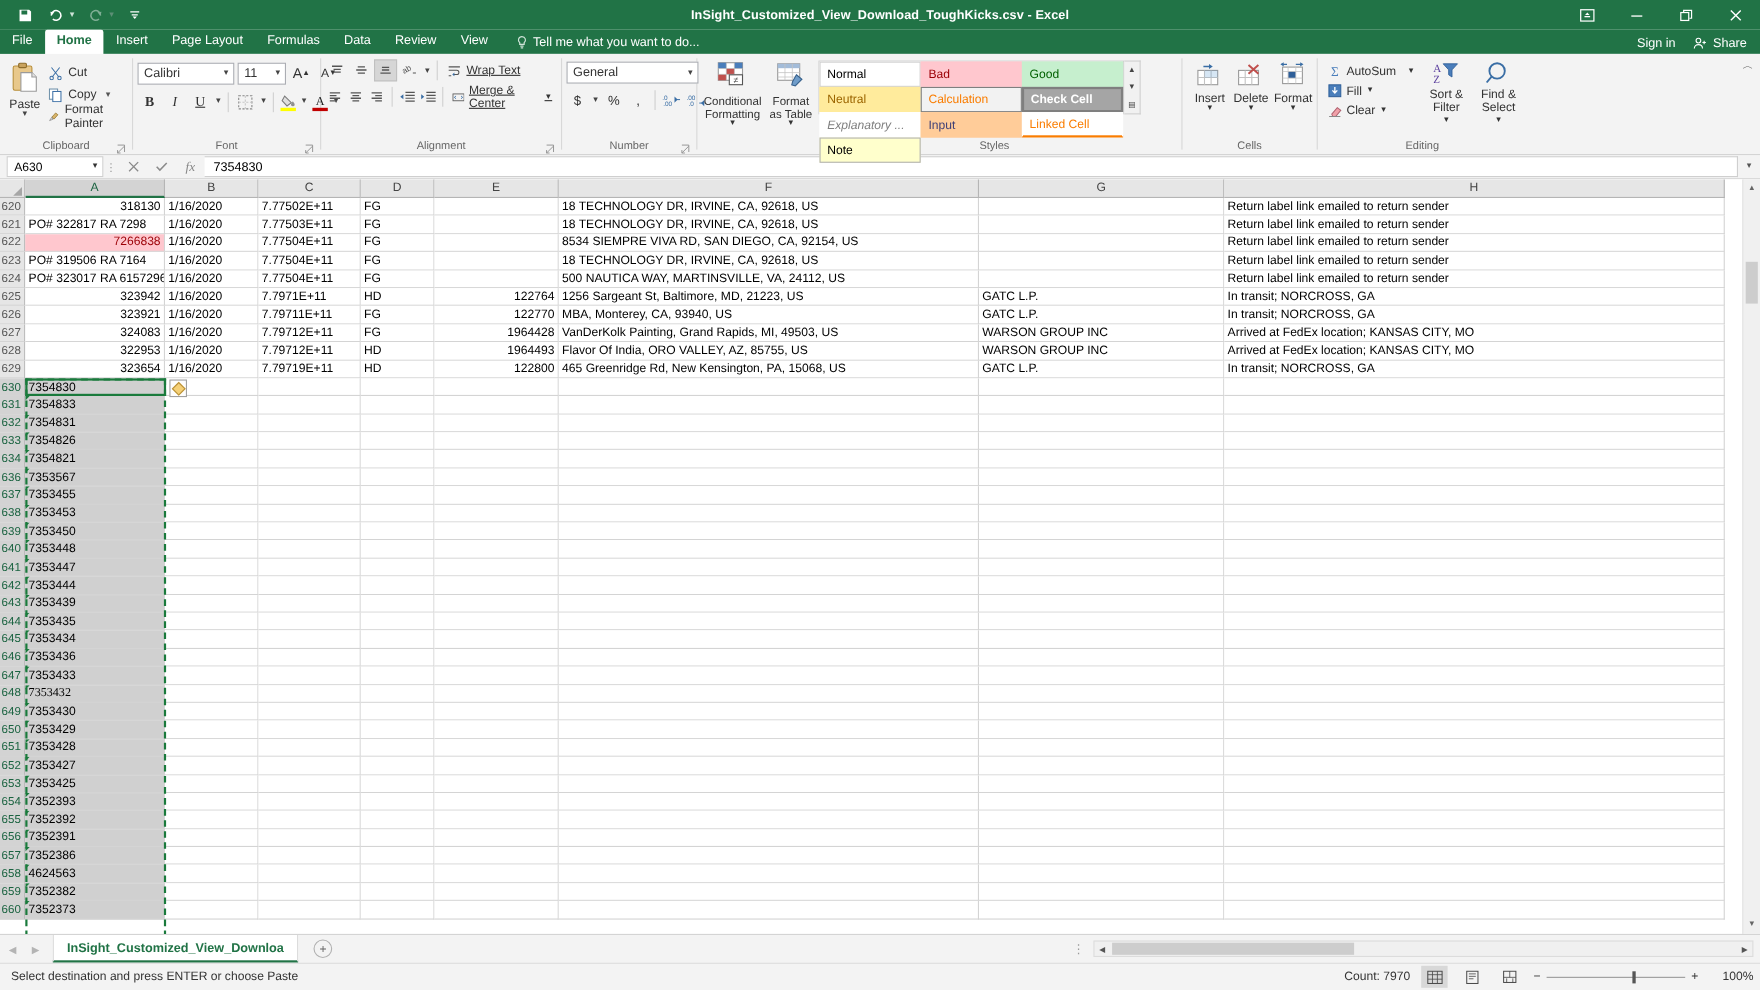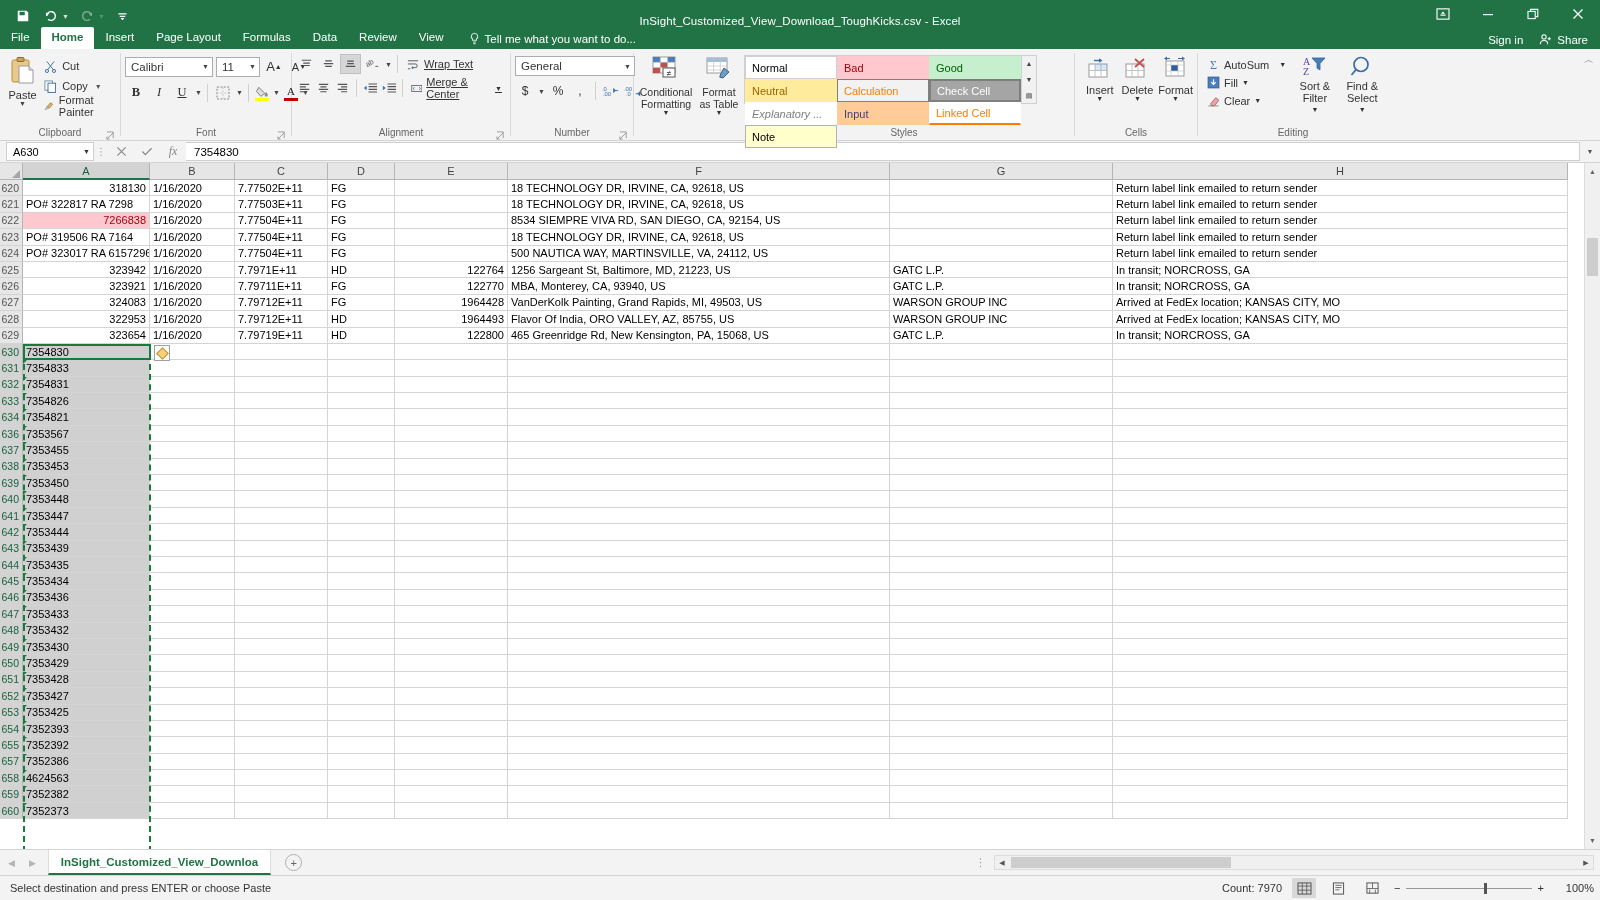--- a/index.html
+++ b/index.html
@@ -8,22 +8,22 @@
     width: 1600px; height: 900px;
     overflow: hidden;
     font-family: "Liberation Sans", sans-serif;
     background: #ffffff;
     -webkit-font-smoothing: antialiased;
   }
   .app { width:1600px; height:900px; position:relative; display:flex; flex-direction:column; }
 
   
   .titlebar{
-    height:27px; background:#217346; color:#fff; display:flex; align-items:flex-end;
-    position:relative; flex:none;
+    height:27px; background:#217346; color:#fff; display:flex; align-items:center;
+    position:relative; flex:none;font-weight:bold;
   }
   .qat{ display:flex; align-items:center; padding-left:10px; gap:2px; }
   .qat .qbtn{
     width:26px; height:22px; display:flex; align-items:center; justify-content:center;
     color:#fff; font-size:13px; cursor:pointer;
   }
   .qat .qbtn.dim{ color:#7fae95; }
   .qat .caret{ font-size:7px; margin-left:-4px; margin-right:3px; color:#cfe3d8;}
   .qat .caret.dim{ color:#5d8f76; }
   .title-text{
@@ -639,21 +639,21 @@
               </div>
               <div class="sitem" style="background: rgb(198, 239, 206); color: rgb(0, 97, 0); border-color: rgb(198, 239, 206);">
                 <span>Good</span>
               </div>
               <div class="sitem" style="background: rgb(255, 235, 156); color: rgb(156, 101, 0); border-color: rgb(255, 235, 156);">
                 <span>Neutral</span>
               </div>
               <div class="sitem" style="background: rgb(242, 242, 242); color: rgb(250, 125, 0); border-color: rgb(127, 127, 127); border-width: 1px;">
                 <span>Calculation</span>
               </div>
-              <div class="sitem" style="background: rgb(165, 165, 165); color: rgb(255, 255, 255); border-color: rgb(127, 127, 127); font-weight: normal; border-width: 2px;">
+              <div class="sitem" style="background: rgb(165, 165, 165); color: rgb(255, 255, 255); border-color: rgb(127, 127, 127); font-weight: bold; border-width: 2px;">
                 <span>Check Cell</span>
               </div>
               <div class="sitem" style="background: rgb(255, 255, 255); color: rgb(127, 127, 127); border-color: rgb(255, 255, 255); font-style: italic;">
                 <span>Explanatory ...</span>
               </div>
               <div class="sitem" style="background: rgb(255, 204, 153); color: rgb(63, 63, 118); border-color: rgb(255, 204, 153);">
                 <span>Input</span>
               </div>
               <div class="sitem" style="background: rgb(255, 255, 255); color: rgb(250, 125, 0); border-color: rgb(255, 255, 255) rgb(255, 255, 255) rgb(250, 125, 0); border-bottom-width: 2px; border-bottom-style: solid;">
                 <span>Linked Cell</span>
@@ -1100,21 +1100,21 @@
           <div class="cell" style="width: 85px;"></div>
           <div class="cell" style="width: 93px;"></div>
           <div class="cell" style="width: 67px;"></div>
           <div class="cell" style="width: 113px;"></div>
           <div class="cell" style="width: 382px;"></div>
           <div class="cell" style="width: 223px;"></div>
           <div class="cell" style="width: 455px;"></div>
         </div>
         <div class="row">
           <div class="rowhead sel">648</div>
-          <div class="cell marching err" style="width: 127px;">7353432</div>
+          <div class="cell marching err" style="width: 127px; font-family: Liberation Serif, serif;">7353432</div>
           <div class="cell" style="width: 85px;"></div>
           <div class="cell" style="width: 93px;"></div>
           <div class="cell" style="width: 67px;"></div>
           <div class="cell" style="width: 113px;"></div>
           <div class="cell" style="width: 382px;"></div>
           <div class="cell" style="width: 223px;"></div>
           <div class="cell" style="width: 455px;"></div>
         </div>
         <div class="row">
           <div class="rowhead sel">649</div>
@@ -1178,20 +1178,31 @@
           <div class="cell" style="width: 93px;"></div>
           <div class="cell" style="width: 67px;"></div>
           <div class="cell" style="width: 113px;"></div>
           <div class="cell" style="width: 382px;"></div>
           <div class="cell" style="width: 223px;"></div>
           <div class="cell" style="width: 455px;"></div>
         </div>
         <div class="row">
           <div class="rowhead sel">655</div>
           <div class="cell marching err" style="width: 127px;">7352392</div>
+          <div class="cell" style="width: 85px;"></div>
+          <div class="cell" style="width: 93px;"></div>
+          <div class="cell" style="width: 67px;"></div>
+          <div class="cell" style="width: 113px;"></div>
+          <div class="cell" style="width: 382px;"></div>
+          <div class="cell" style="width: 223px;"></div>
+          <div class="cell" style="width: 455px;"></div>
+        </div>
+        <div class="row">
+          <div class="rowhead sel">656</div>
+          <div class="cell marching err" style="width: 127px;">7352391</div>
           <div class="cell" style="width: 85px;"></div>
           <div class="cell" style="width: 93px;"></div>
           <div class="cell" style="width: 67px;"></div>
           <div class="cell" style="width: 113px;"></div>
           <div class="cell" style="width: 382px;"></div>
           <div class="cell" style="width: 223px;"></div>
           <div class="cell" style="width: 455px;"></div>
         </div>
         <div class="row">
           <div class="rowhead sel">657</div>

